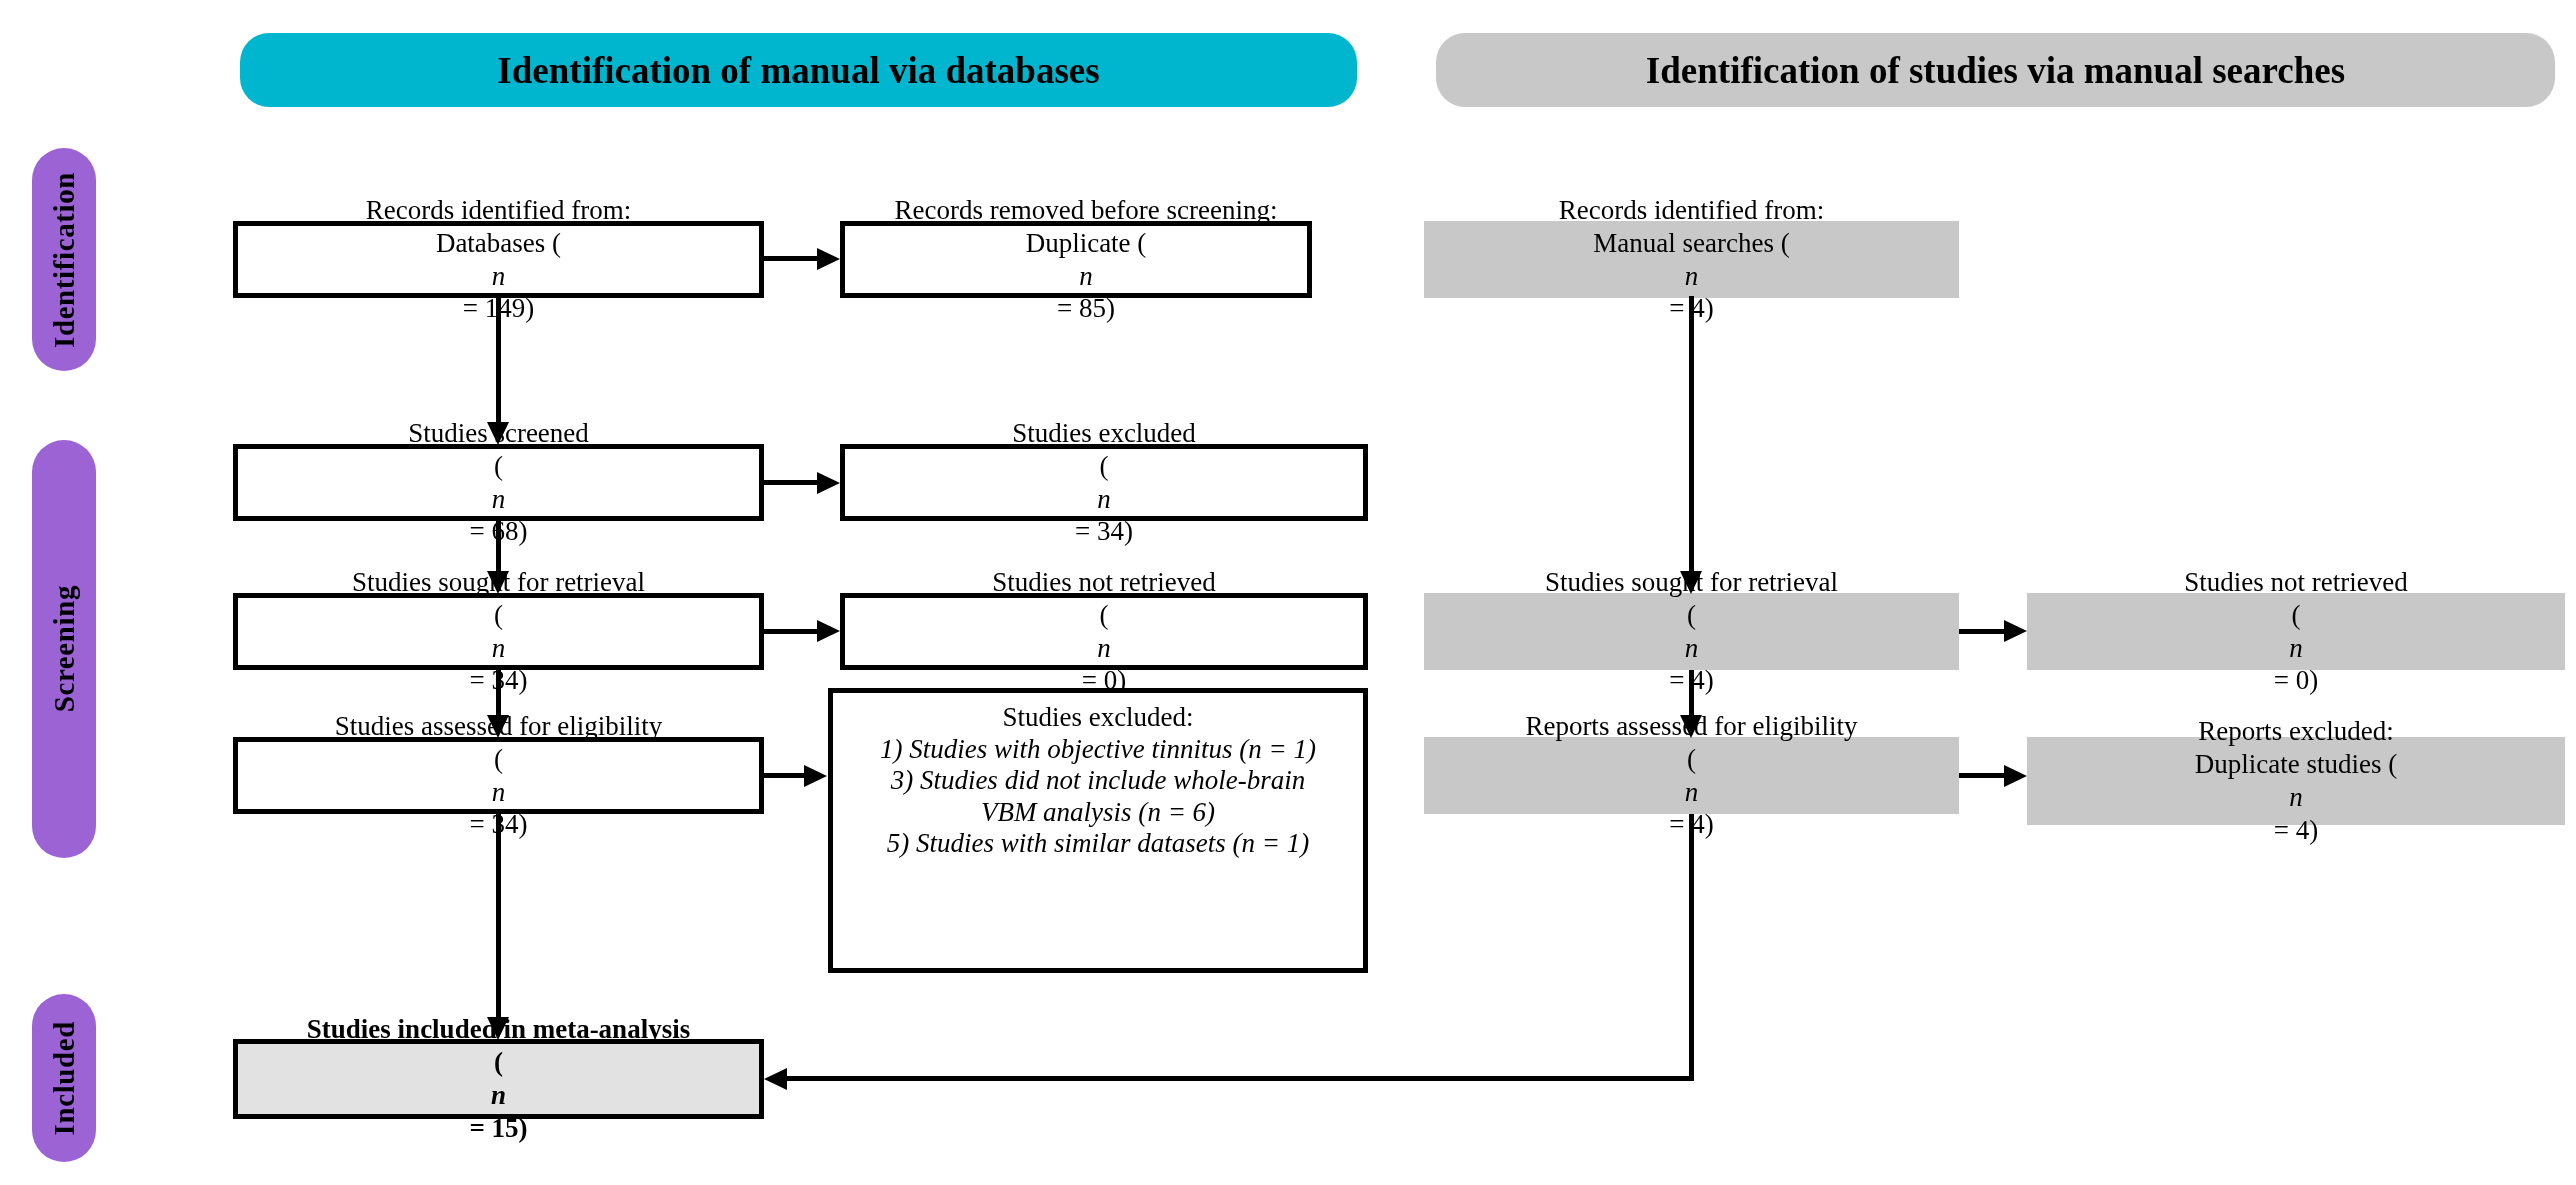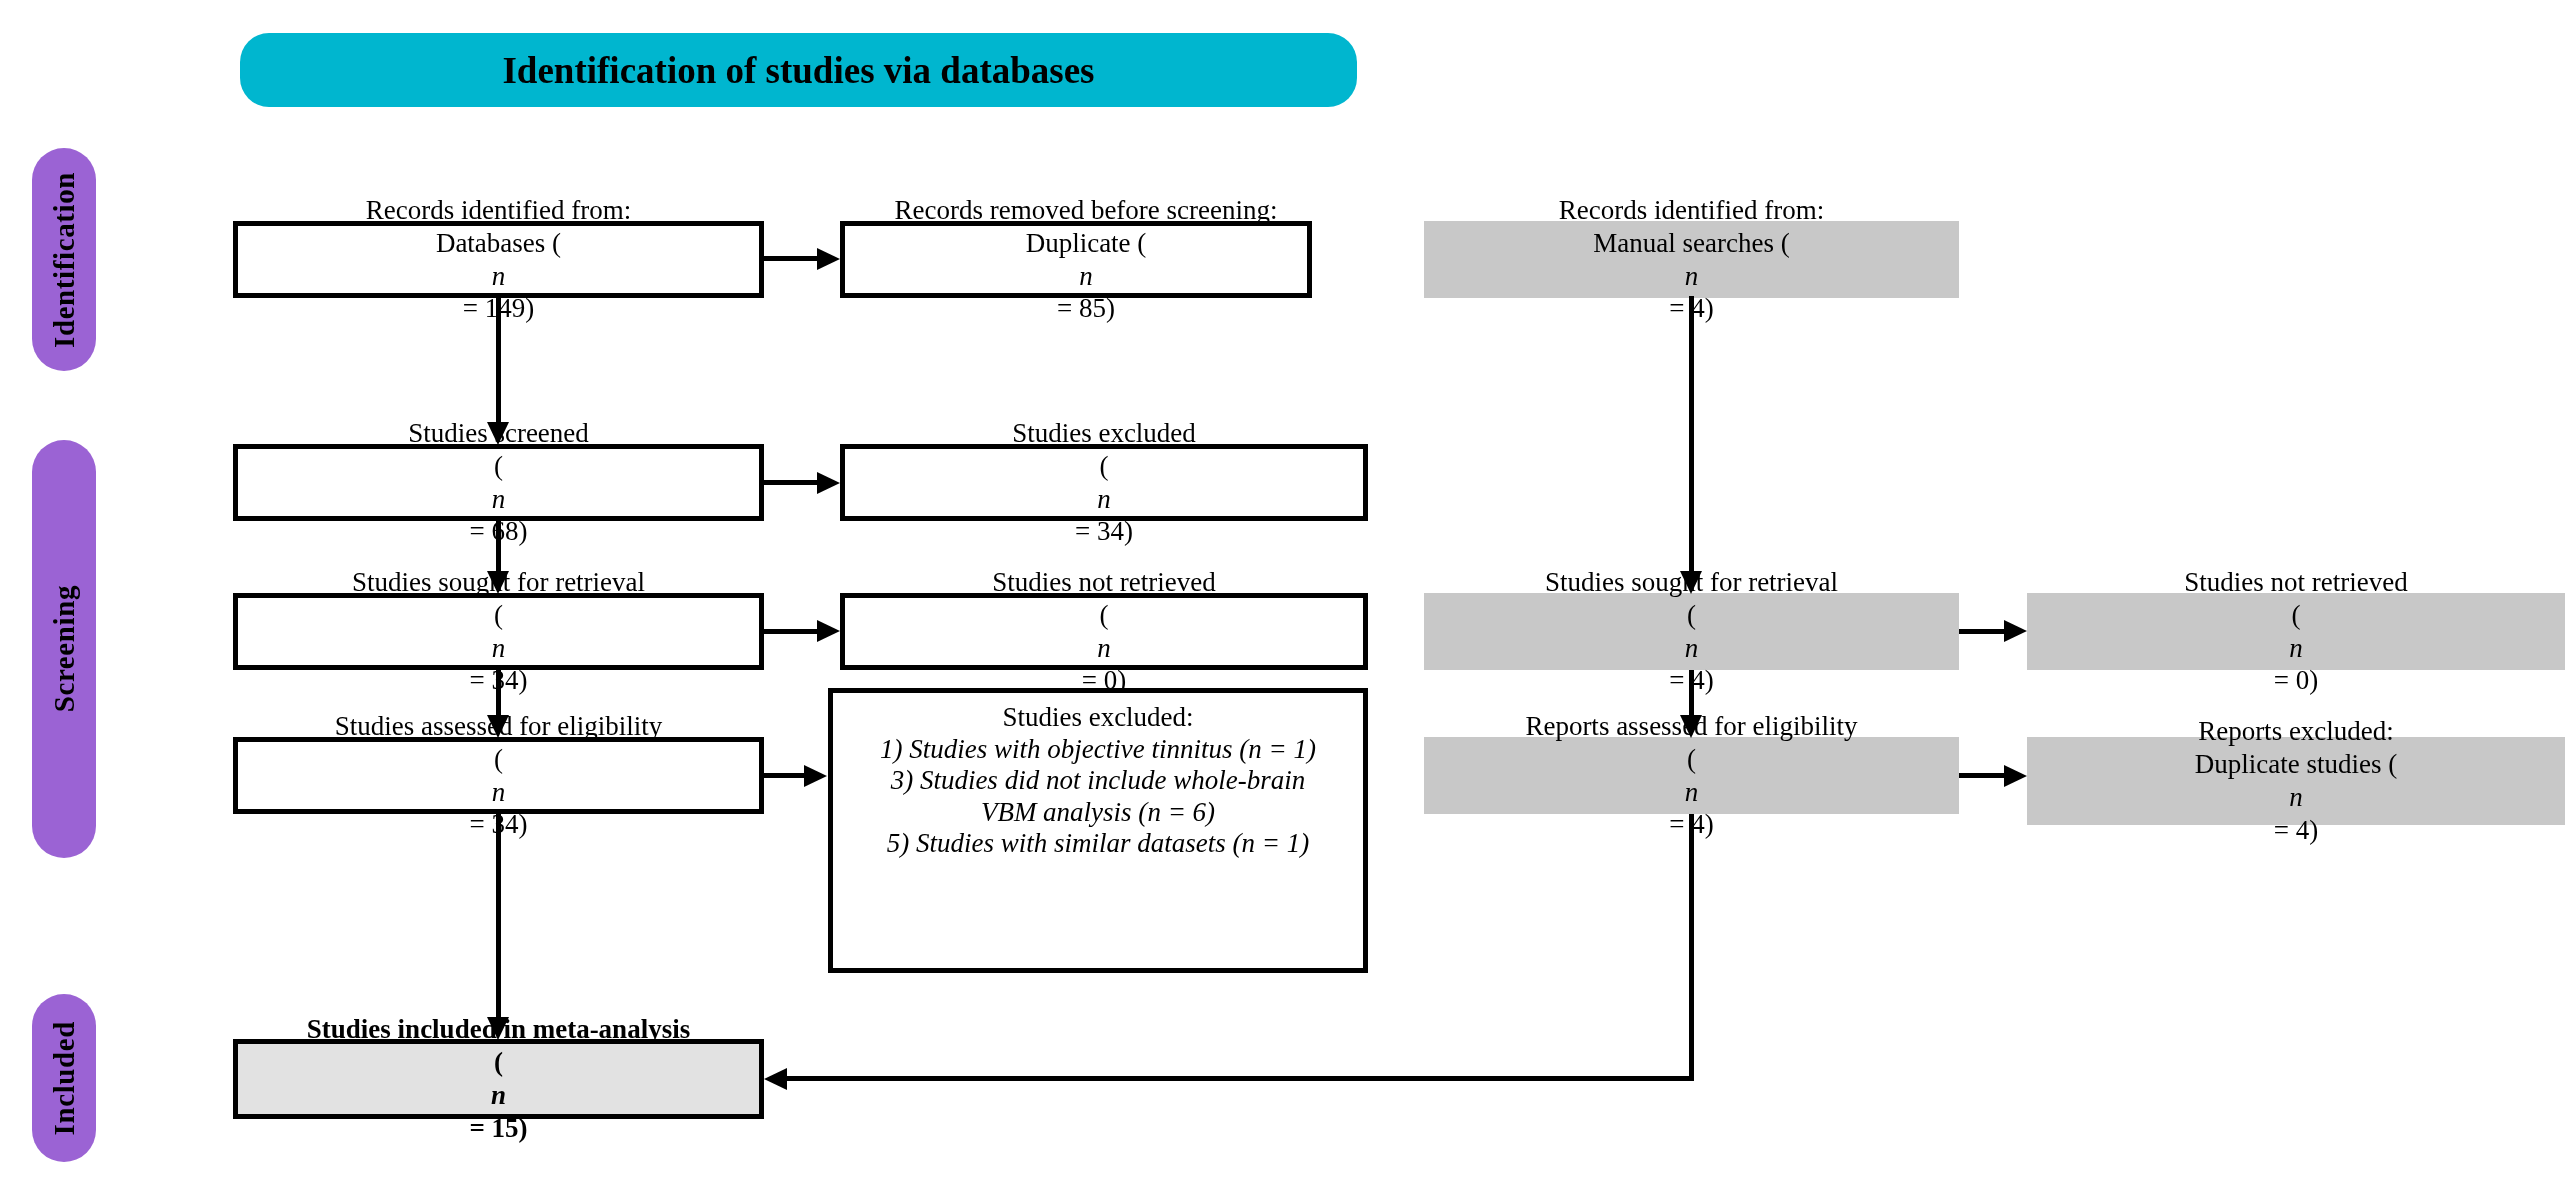--- a/index.html
+++ b/index.html
@@ -54,21 +54,22 @@
   .head-right{position:absolute;width:0;height:0;border-top:11px solid transparent;border-bottom:11px solid transparent;border-left:23px solid var(--line-black);}
   .head-left{position:absolute;width:0;height:0;border-top:11px solid transparent;border-bottom:11px solid transparent;border-right:23px solid var(--line-black);}
   .head-down{position:absolute;width:0;height:0;border-left:11px solid transparent;border-right:11px solid transparent;border-top:23px solid var(--line-black);}
   i{font-style:italic;}
 </style>
 </head>
 <body>
 
 <div class="canvas">
 
-  <div class="col-header cyan">Identification of studies via databases</div>
+  <div class="col-header cyan">Identification of manual via databases</div>
+  <div class="col-header gray">Identification of studies via manual searches</div>
 
   <div class="stage s1">
     <span class="label">Identification</span>
   </div>
   <div class="stage s2">
     <span class="label">Screening</span>
   </div>
   <div class="stage s3">
     <span class="label">Included</span>
   </div>

